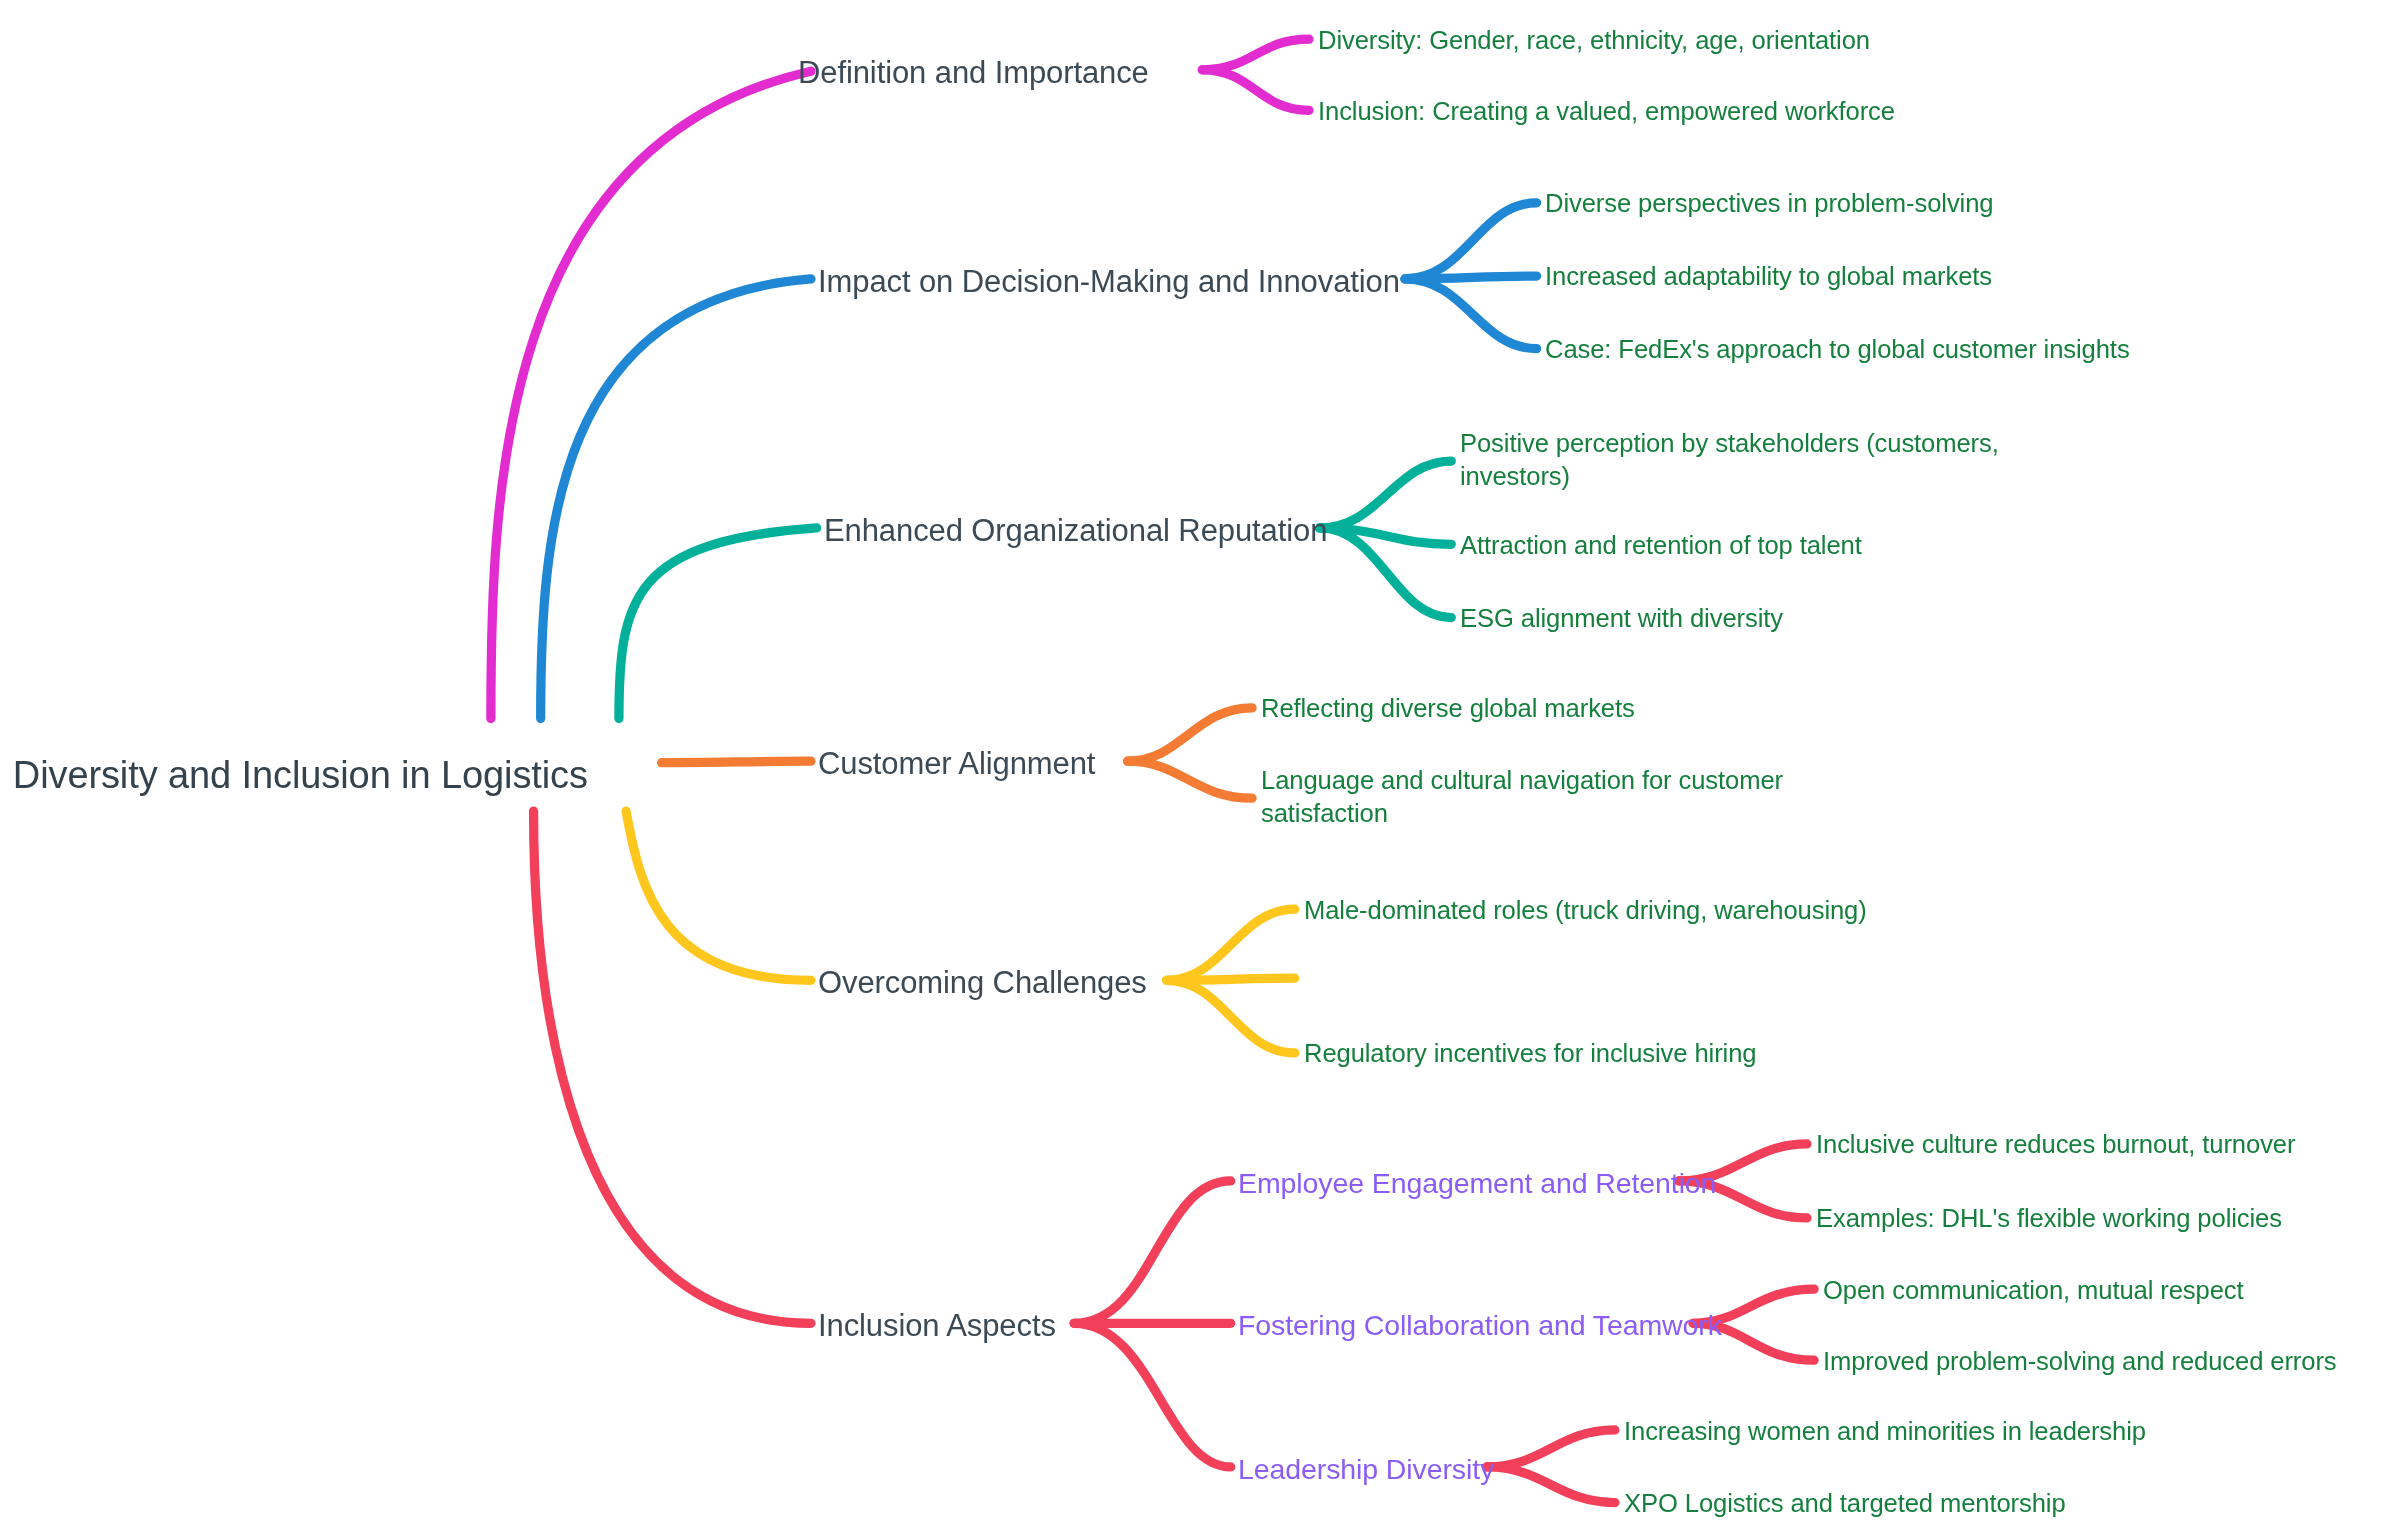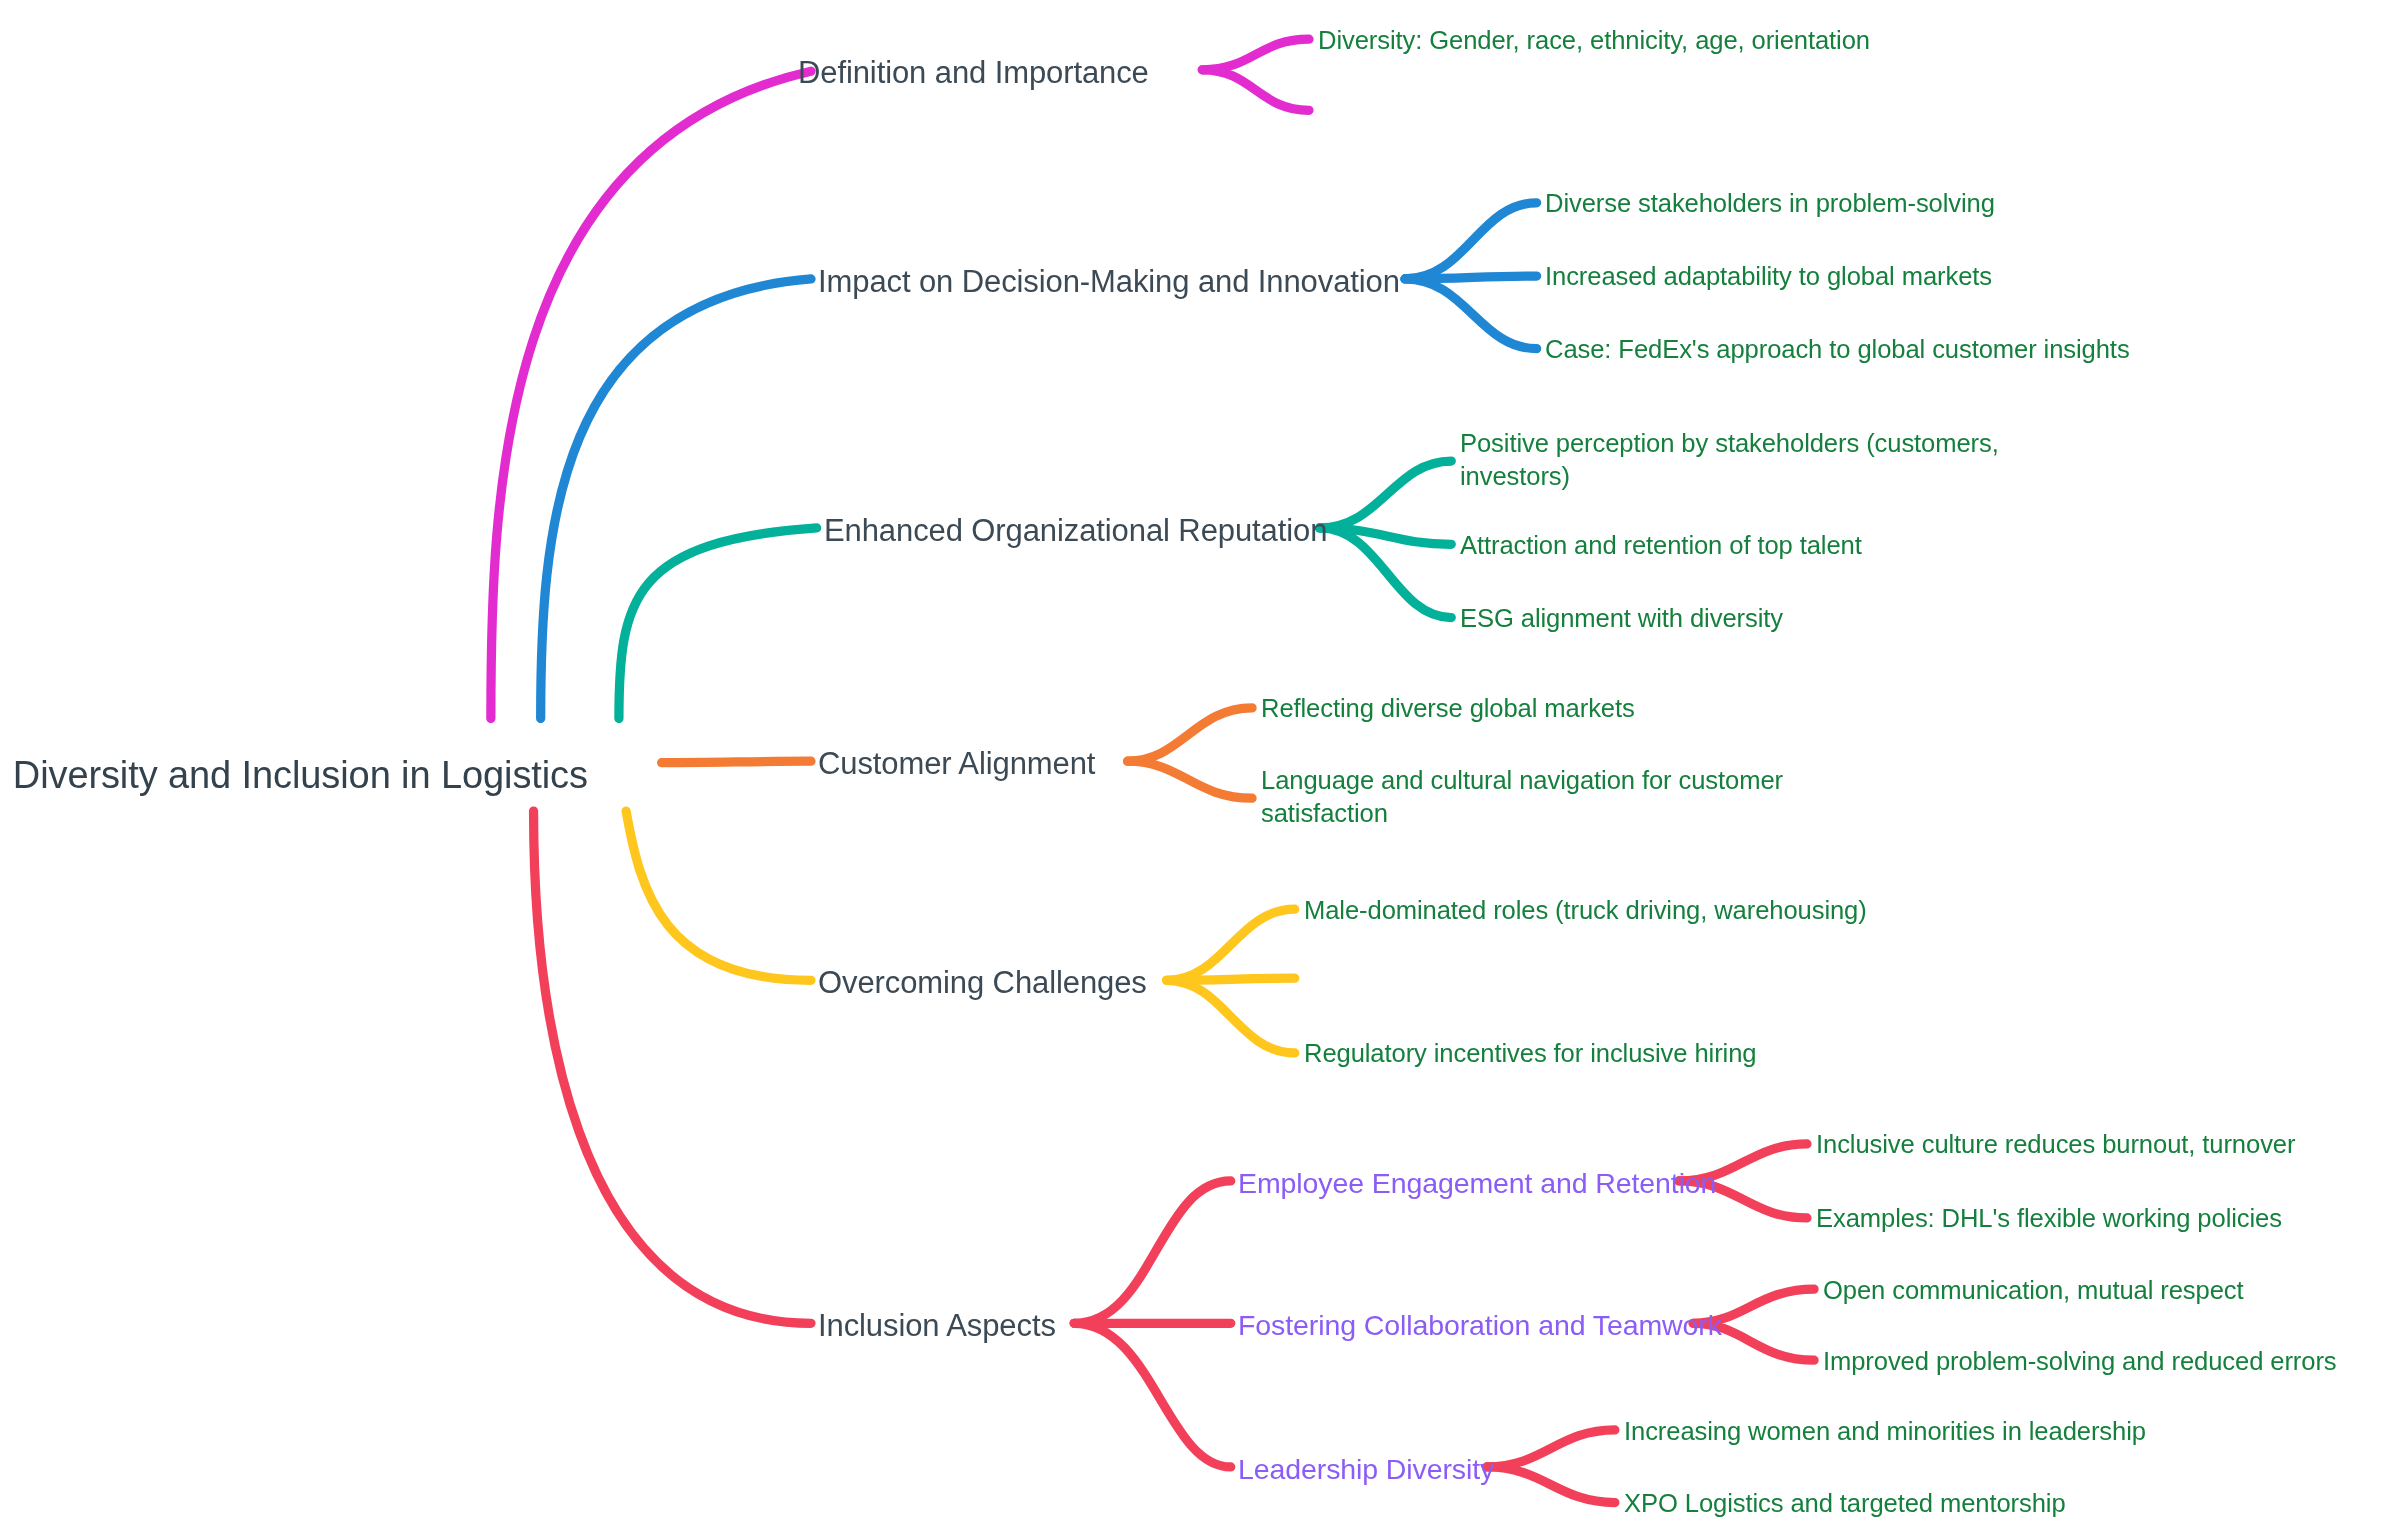--- a/index.html
+++ b/index.html
@@ -108,22 +108,23 @@
 
   <div class="node-label lvl1-label" style="left:824px; top:511px;">Enhanced Organizational Reputation</div>
 
   <div class="node-label lvl1-label" style="left:818px; top:744px;">Customer Alignment</div>
 
   <div class="node-label lvl1-label" style="left:818px; top:963px;">Overcoming Challenges</div>
 
   <div class="node-label lvl1-label" style="left:818px; top:1306px;">Inclusion Aspects</div>
 
   <div class="node-label lvl3-label" style="left:1318px; top:23.5px;">Diversity: Gender, race, ethnicity, age, orientation</div>
+  <div class="node-label lvl3-label" style="left:1318px; top:95px;">Inclusion: Creating a valued, empowered workforce</div>
 
-  <div class="node-label lvl3-label" style="left:1545px; top:187px;">Diverse stakeholders in problem-solving</div>
+  <div class="node-label lvl3-label" style="left:1545px; top:187px;">Diverse perspectives in problem-solving</div>
   <div class="node-label lvl3-label" style="left:1545px; top:260px;">Increased adaptability to global markets</div>
   <div class="node-label lvl3-label" style="left:1460px; top:427px;">Positive perception by stakeholders (customers,
 investors)</div>
 
   <div class="node-label lvl3-label" style="left:1545px; top:333px;">Case: FedEx's approach to global customer insights</div>
   <div class="node-label lvl3-label" style="left:1460px; top:529px;">Attraction and retention of top talent</div>
   <div class="node-label lvl3-label" style="left:1460px; top:602px;">ESG alignment with diversity</div>
 
   <div class="node-label lvl3-label" style="left:1261px; top:692px;">Reflecting diverse global markets</div>
   <div class="node-label lvl3-label" style="left:1261px; top:764px;">Language and cultural navigation for customer

